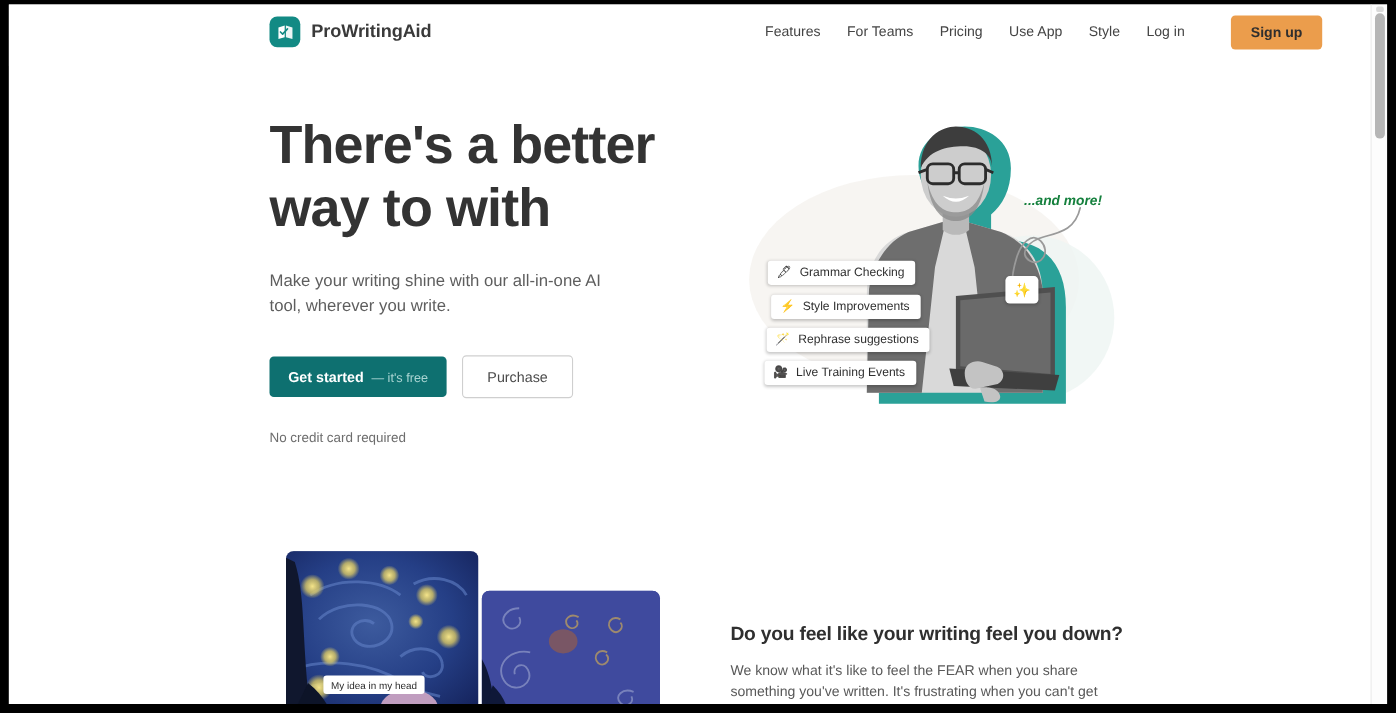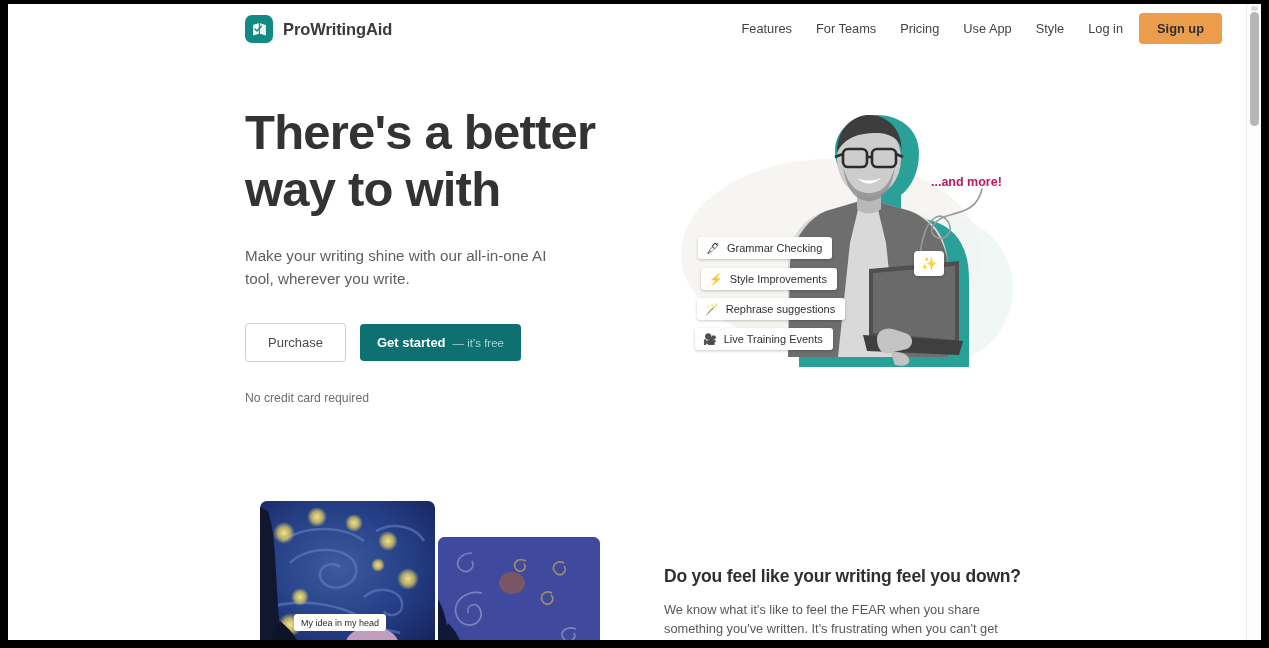--- a/index.html
+++ b/index.html
@@ -91,37 +91,37 @@
   #brand-name {
     font-size: 16.5px;
     font-weight: bold;
     color: #3a3a3a;
     letter-spacing: -0.1px;
     white-space: nowrap;
   }
 
   #nav {
     position: absolute;
-    right: 24px;
+    right: 44px;
     top: 9px;
     height: 32px;
     display: flex;
-    align-items: flex-start;
+    align-items: flex-end;
     gap: 0px;
   }
   .nav-link {
     font-size: 12.8px;
     color: #444444;
     padding: 0 12px;
     white-space: nowrap;
     cursor: pointer;
     line-height: 32px;
   }
   #signup-button {
-    margin-left: 4px;
+    margin-left: 30px;
     background: #eb9d4c;
     color: #2e2e2e;
     font-size: 12.8px;
     font-weight: bold;
     padding: 8px 18px;
     border-radius: 4px;
     white-space: nowrap;
     cursor: pointer;
   }
 
@@ -238,22 +238,23 @@
   #pill-0 { left: 35px; top: 138px; }
   #pill-1 { left: 38px; top: 169px; }
   #pill-2 { left: 34px; top: 199px; }
   #pill-3 { left: 32px; top: 229px; }
 
   #and-more {
     position: absolute;
     left: 268px; top: 76px;
     font-size: 12.5px;
     font-weight: bold;
-    color: #be185d;
-    white-space: nowrap;
+    color: #15803d;
+    white-space: nowrap;
+    font-style: italic;
   }
   #sparkle-badge {
     position: absolute;
     left: 251px; top: 152px;
     width: 30px; height: 25px;
     background: #ffffff;
     border-radius: 4px;
     box-shadow: 0 1px 3px rgba(0,0,0,0.2);
     display: flex;
     align-items: center;
@@ -342,25 +343,25 @@
       </div>
 
       <div id="hero-copy">
         <h1 id="hero-title">
           <span>There's a better</span><br>
           <span>way to with</span>
         </h1>
         <p id="hero-sub">Make your writing shine with our all-in-one AI tool, wherever you write.</p>
 
         <div id="hero-cta">
-          <div id="purchase-button">Purchase</div>
           <div id="get-started-button">
             <span id="get-started-label">Get started</span>
             <span id="get-started-note">— it's free</span>
           </div>
+          <div id="purchase-button">Purchase</div>
         </div>
 
         <div id="hero-note">No credit card required</div>
       </div>
 
       <div id="hero-art">
 
         <div id="art-blob"></div>
         <div id="art-blob2"></div>
 

